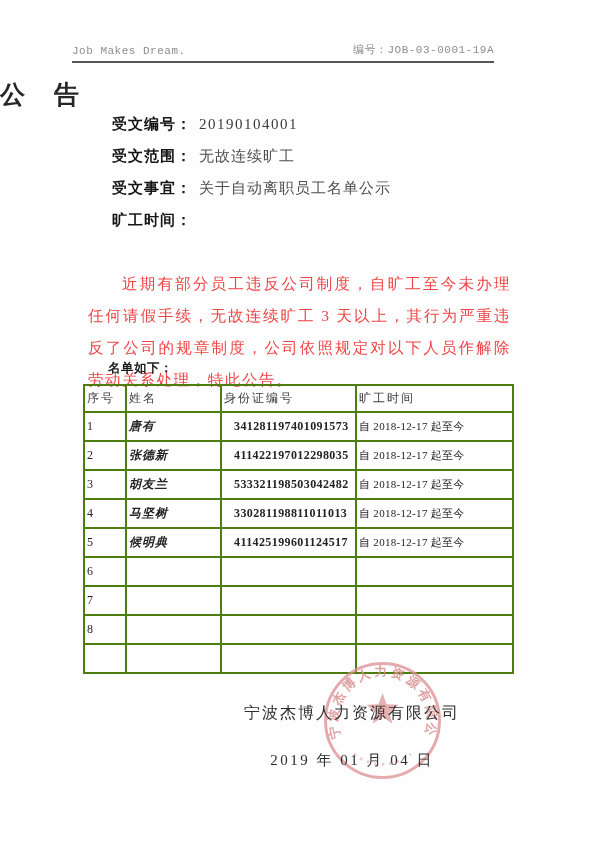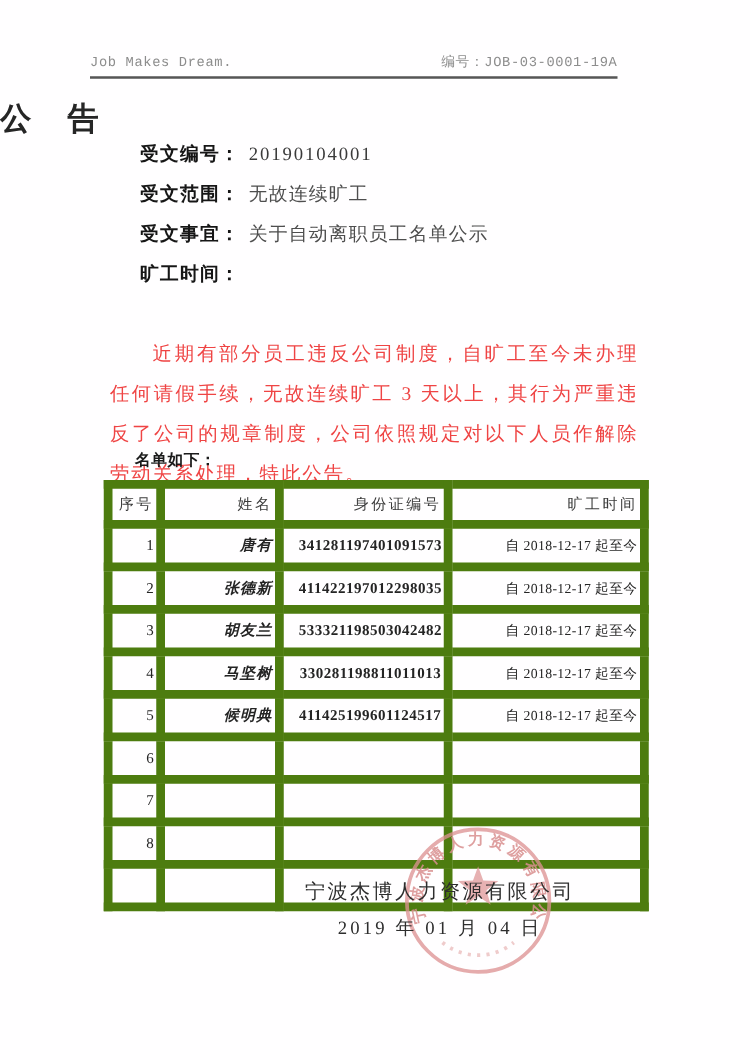--- a/index.html
+++ b/index.html
@@ -48,42 +48,42 @@
     position:absolute;left:88px;top:360px;
     font-size:12.5px;font-weight:bold;color:#1b1b1b;letter-spacing:0.5px;margin-left:20px;
   }
   
   table.roster{
     position:absolute;left:83px;top:384px;
     border-collapse:collapse;table-layout:fixed;width:429px;
     background:transparent;
   }
   table.roster th,table.roster td{
-    border:7px solid #4d7c0f;
-    text-align:right;vertical-align:middle;
+    border:2px solid #4d7c0f;
+    text-align:left;vertical-align:middle;
     padding:0 2px;overflow:hidden;white-space:nowrap;
   }
   table.roster th{
     height:25px;font-weight:normal;font-size:12px;color:#3c3c3c;letter-spacing:2px;
   }
   table.roster td{height:27px;font-size:12px;color:#242424;}
   .w-idx{width:42px;}
   .w-name{width:95px;}
   .w-id{width:135px;}
   .w-time{width:157px;}
   table.roster td.c-name{font-weight:bold;letter-spacing:1px;font-style:italic;}
   table.roster td.c-id{font-weight:bold;letter-spacing:0.4px;padding-left:12px;}
   table.roster td.c-time{font-size:11px;letter-spacing:0.3px;}
   
   .footer-company{
     position:absolute;left:140px;top:703px;width:424px;
     text-align:center;font-size:16px;color:#2e2e2e;letter-spacing:2px;z-index:3;
   }
   .footer-date{
-    position:absolute;left:140px;top:733px;width:424px;
+    position:absolute;left:140px;top:751px;width:424px;
     text-align:center;font-size:15px;color:#2e2e2e;letter-spacing:2.5px;z-index:3;
   }
   .stamp{
     position:absolute;left:322px;top:660px;width:121px;height:121px;
     z-index:2;opacity:0.85;
   }
 </style>
 </head>
 <body>
 

